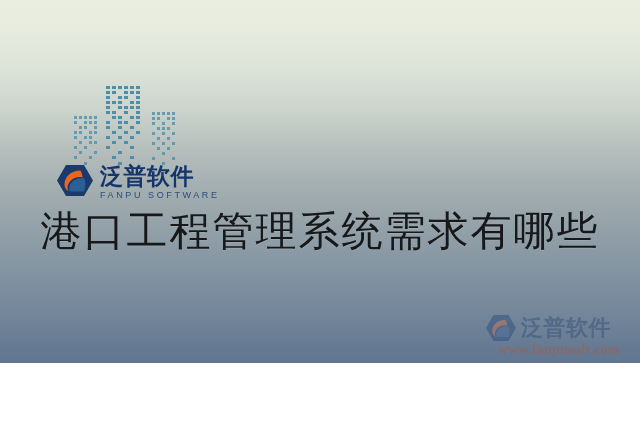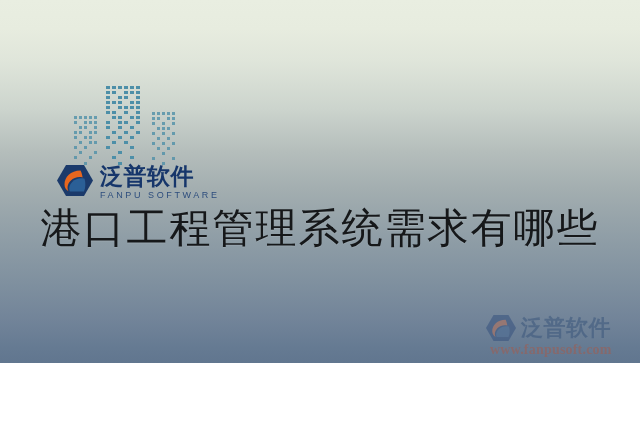--- a/index.html
+++ b/index.html
@@ -79,21 +79,21 @@
     white-space: nowrap;
   }
 
   
   .headline {
     position: absolute;
     left: 0;
     right: 0;
     top: 207px;
     text-align: center;
-    font-family: Liberation Mono, monospace;
+    font-family: Liberation Sans, sans-serif;
     font-size: 41px;
     line-height: 48px;
     color: #16181a;
     letter-spacing: 2px;
     white-space: nowrap;
     text-shadow: 0 1px 0 rgba(255,255,255,0.10);
   }
 
   
   .watermark {
@@ -124,21 +124,21 @@
     line-height: 24px;
     white-space: nowrap;
   }
   .wm-url {
     font-family: "Liberation Serif", serif;
     font-size: 14px;
     font-weight: 700;
     color: #9c5f55;
     letter-spacing: 0.2px;
     margin-top: 1px;
-    margin-left: 4px;
+    margin-left: 12px;
     white-space: nowrap;
   }
 </style>
 </head>
 <body>
 
 <div class="banner">
 
   <div class="skyline">
     <svg width="110" height="82" viewBox="0 0 110 82" xmlns="http://www.w3.org/2000/svg">

